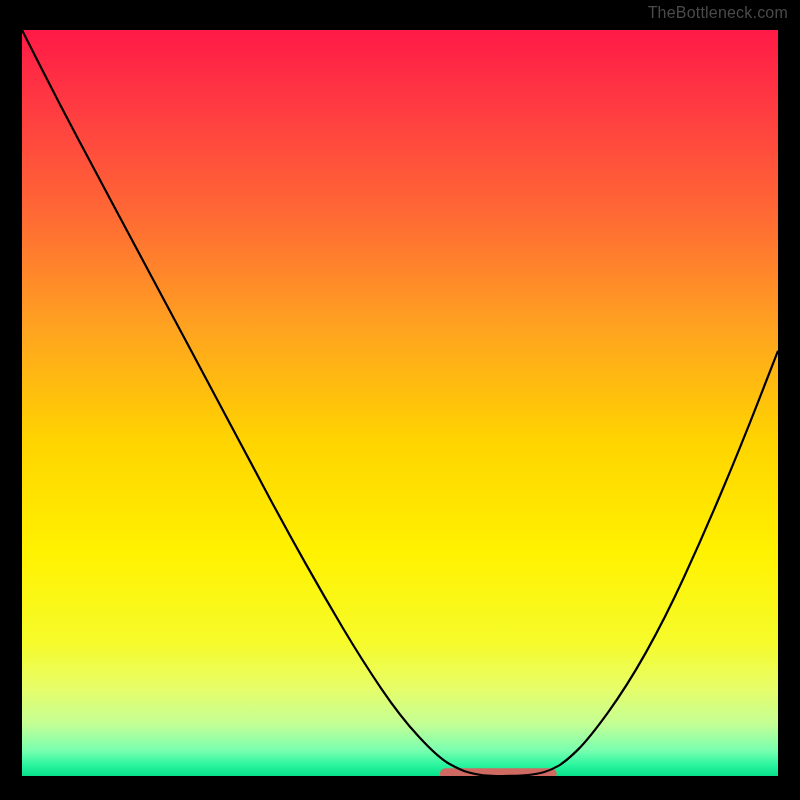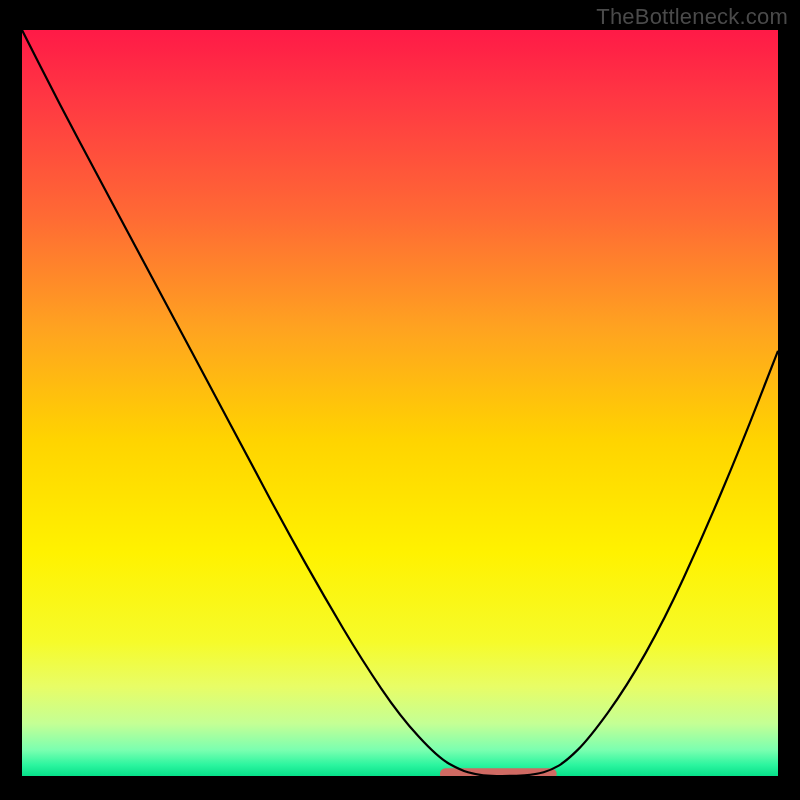--- a/index.html
+++ b/index.html
@@ -14,21 +14,21 @@
   .wrap {
     position: relative;
     width: 800px;
     height: 800px;
   }
   .watermark {
     position: absolute;
     top: 4px;
     right: 12px;
     color: #4a4a4a;
-    font-size: 22px;
+    font-size: 16px;
     letter-spacing: 0.2px;
     user-select: none;
   }
   .chart {
     position: absolute;
     left: 22px;
     top: 30px;
     width: 756px;
     height: 746px;
   }

